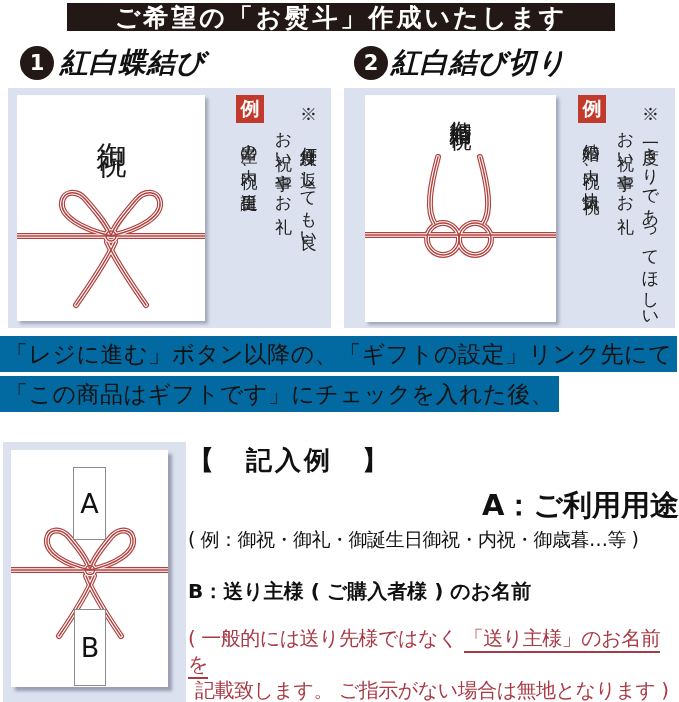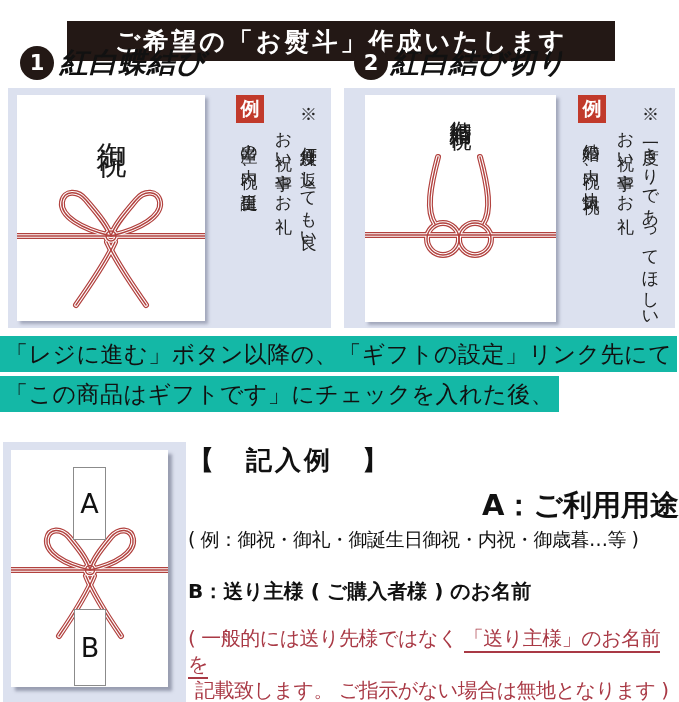--- a/index.html
+++ b/index.html
@@ -1,22 +1,22 @@
 <!DOCTYPE html>
 <html><head>
 <meta charset="utf-8">
 <style>
   html,body{margin:0;padding:0;background:#fff;}
   .gothic{font-family:"DejaVu Sans","Liberation Sans",sans-serif;}
   #canvas{position:relative;width:679px;height:702px;background:#fff;overflow:hidden;
           font-family:"DejaVu Sans","Liberation Sans",sans-serif;color:#1c1c1c;}
 
   
-  .banner{position:absolute;left:67px;top:3px;width:548px;height:40px;background:#231815;
-          display:flex;align-items:center;justify-content:center;margin-top:18px;}
+  .banner{position:absolute;left:67px;top:3px;width:548px;height:28px;background:#231815;
+          display:flex;align-items:center;justify-content:center;}
   .banner span{color:#fff;font-size:25px;font-weight:600;letter-spacing:3px;
                font-family:"DejaVu Serif","Liberation Serif",serif;}
 
   
   .sec{position:absolute;top:44px;display:flex;align-items:center;gap:6px;}
   .sec.s1{left:20px;} .sec.s2{left:354px;gap:3px;}
   .numcircle{width:34px;height:34px;border-radius:50%;background:#231815;color:#fff;
              display:flex;align-items:center;justify-content:center;
              font-size:21px;font-weight:bold;}
   .seclabel{font-size:28px;font-weight:bold;letter-spacing:1px;color:#111;font-style:italic;}
@@ -50,21 +50,21 @@
   .ex-text{writing-mode:vertical-rl;text-orientation:upright;font-size:17px;letter-spacing:2px;
            font-family:"DejaVu Serif","Liberation Serif",serif;color:#222;}
   .note-block{writing-mode:vertical-rl;text-orientation:upright;font-size:17px;line-height:25px;
               letter-spacing:1px;font-family:"DejaVu Serif","Liberation Serif",serif;color:#222;}
   .note-block .nl{display:block;}
   .note-block .nl2{padding-top:25px;}
 
   
   .instructions{position:absolute;left:0;top:336px;width:679px;
                 font-family:"DejaVu Serif","Liberation Serif",serif;}
-  .instructions .hl{display:table;background:#14b8a6;color:#111;font-size:23px;
+  .instructions .hl{display:table;background:#0369a1;color:#111;font-size:23px;
                     padding:3px 5px 2px 5px;margin-bottom:4px;letter-spacing:.5px;}
 
   
   .bpanel{position:absolute;left:3px;top:442px;width:183px;height:260px;background:#dce1ef;}
   .bcard{position:absolute;left:8px;top:8px;width:157px;height:237px;background:#fff;
          box-shadow:4px 4px 3px rgba(108,113,135,.6);}
   .bcard svg{position:absolute;left:0;top:0;width:100%;height:100%;}
   .marker{position:absolute;background:#fff;border:1px solid #8b8b8b;
           display:flex;align-items:center;justify-content:center;
           font-size:27px;color:#111;}

